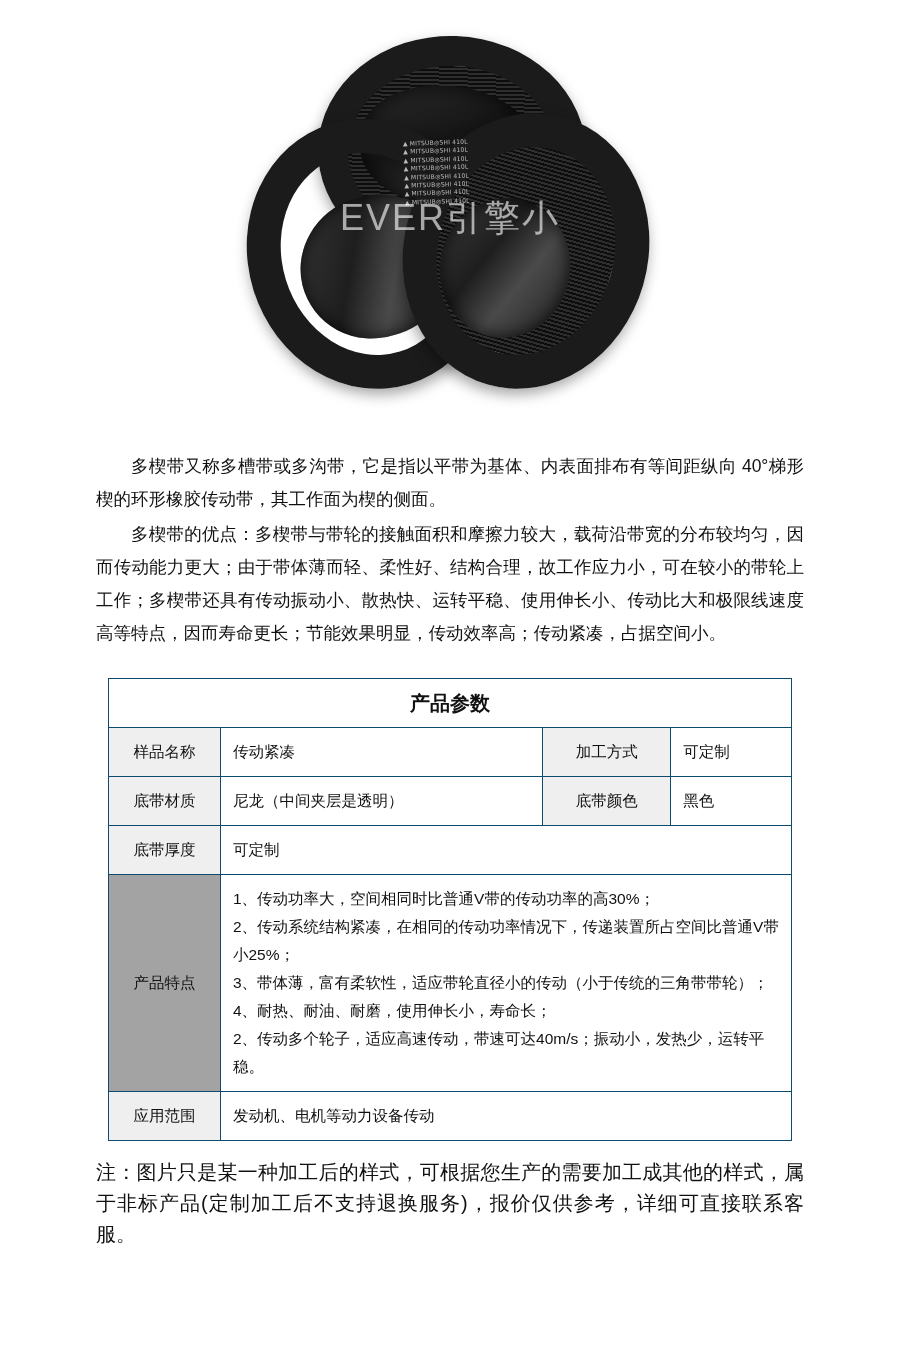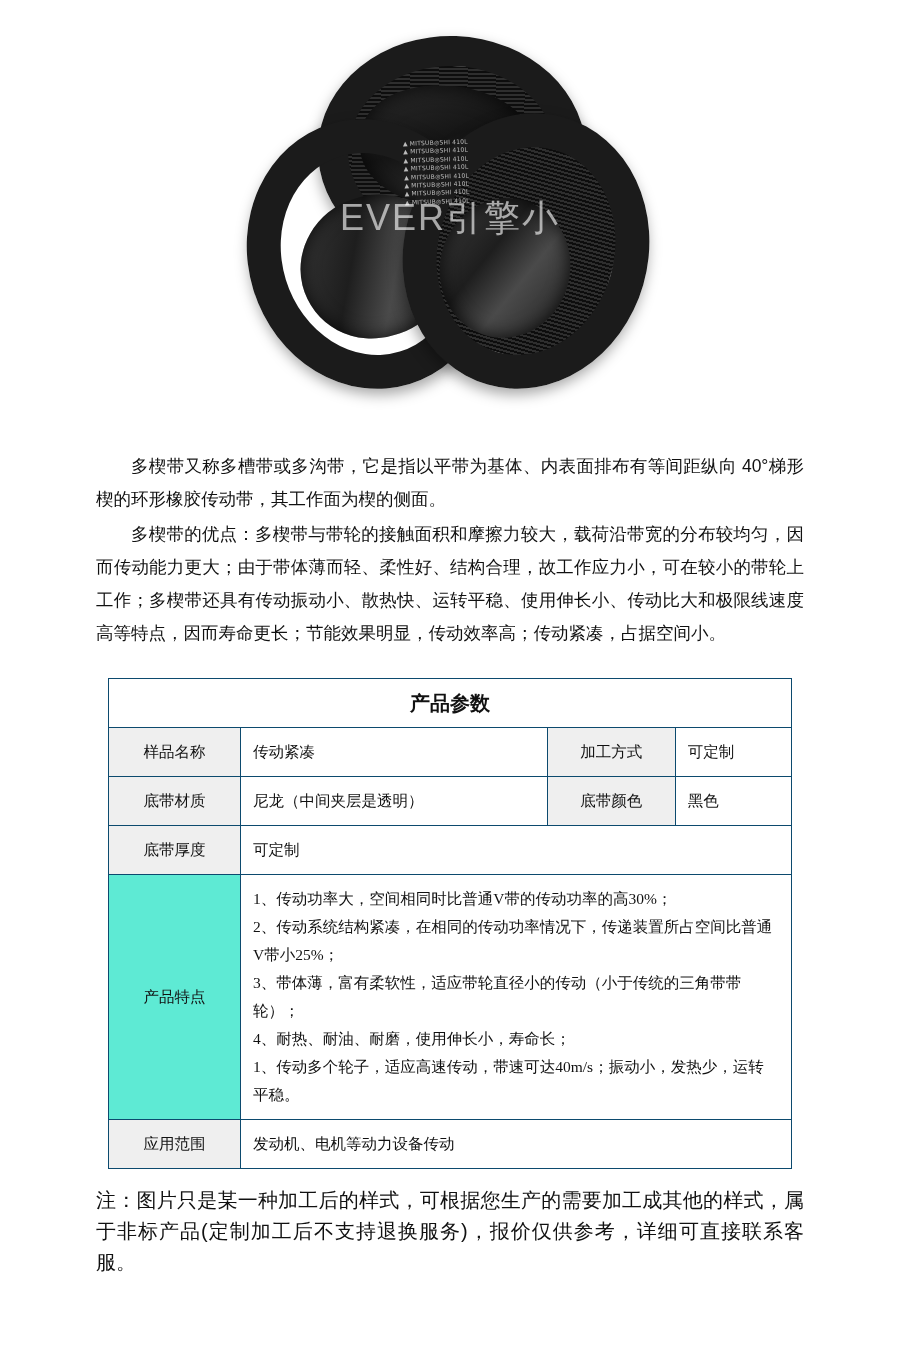--- a/index.html
+++ b/index.html
@@ -154,41 +154,40 @@
   .spec-title td {
     text-align: center;
     font-size: 20px;
     font-weight: bold;
     padding: 14px 0;
     border: 1px solid #d0d0d0;
   }
   td.label {
     background: #efefef;
     text-align: center;
-    width: 132px;
+    width: 112px;
     white-space: nowrap;
   }
   td.label-mid {
     background: #efefef;
     text-align: center;
     width: 128px;
     white-space: nowrap;
   }
   td.value { background: #fff; }
   td.value-wide { background: #fff; }
   td.feat-label {
-    background: #5eead4;
+    background: #a3a3a3;
     text-align: center;
     vertical-align: middle;
   }
   td.feat-body {
     background: #fff;
     line-height: 31px;
     padding: 14px 14px;
-    font-family: Liberation Serif, serif;
   }
   td.feat-body div { margin: 0; }
 
   
   .note {
     margin: 16px 96px 0 96px;
     font-size: 20px;
     line-height: 31px;
     color: #111;
     text-align: justify;
@@ -256,21 +255,21 @@
         <td class="label">底带厚度</td>
         <td class="value-wide" colspan="3">可定制</td>
       </tr>
       <tr>
         <td class="feat-label">产品特点</td>
         <td class="feat-body" colspan="3">
           <div>1、传动功率大，空间相同时比普通V带的传动功率的高30%；</div>
           <div>2、传动系统结构紧凑，在相同的传动功率情况下，传递装置所占空间比普通V带小25%；</div>
           <div>3、带体薄，富有柔软性，适应带轮直径小的传动（小于传统的三角带带轮）；</div>
           <div>4、耐热、耐油、耐磨，使用伸长小，寿命长；</div>
-          <div>1、传动多个轮子，适应高速传动，带速可达40m/s；振动小，发热少，运转平稳。</div>
+          <div>2、传动多个轮子，适应高速传动，带速可达40m/s；振动小，发热少，运转平稳。</div>
         </td>
       </tr>
       <tr>
         <td class="label">应用范围</td>
         <td class="value-wide" colspan="3">发动机、电机等动力设备传动</td>
       </tr>
     </tbody>
   </table>
 </div>
 

